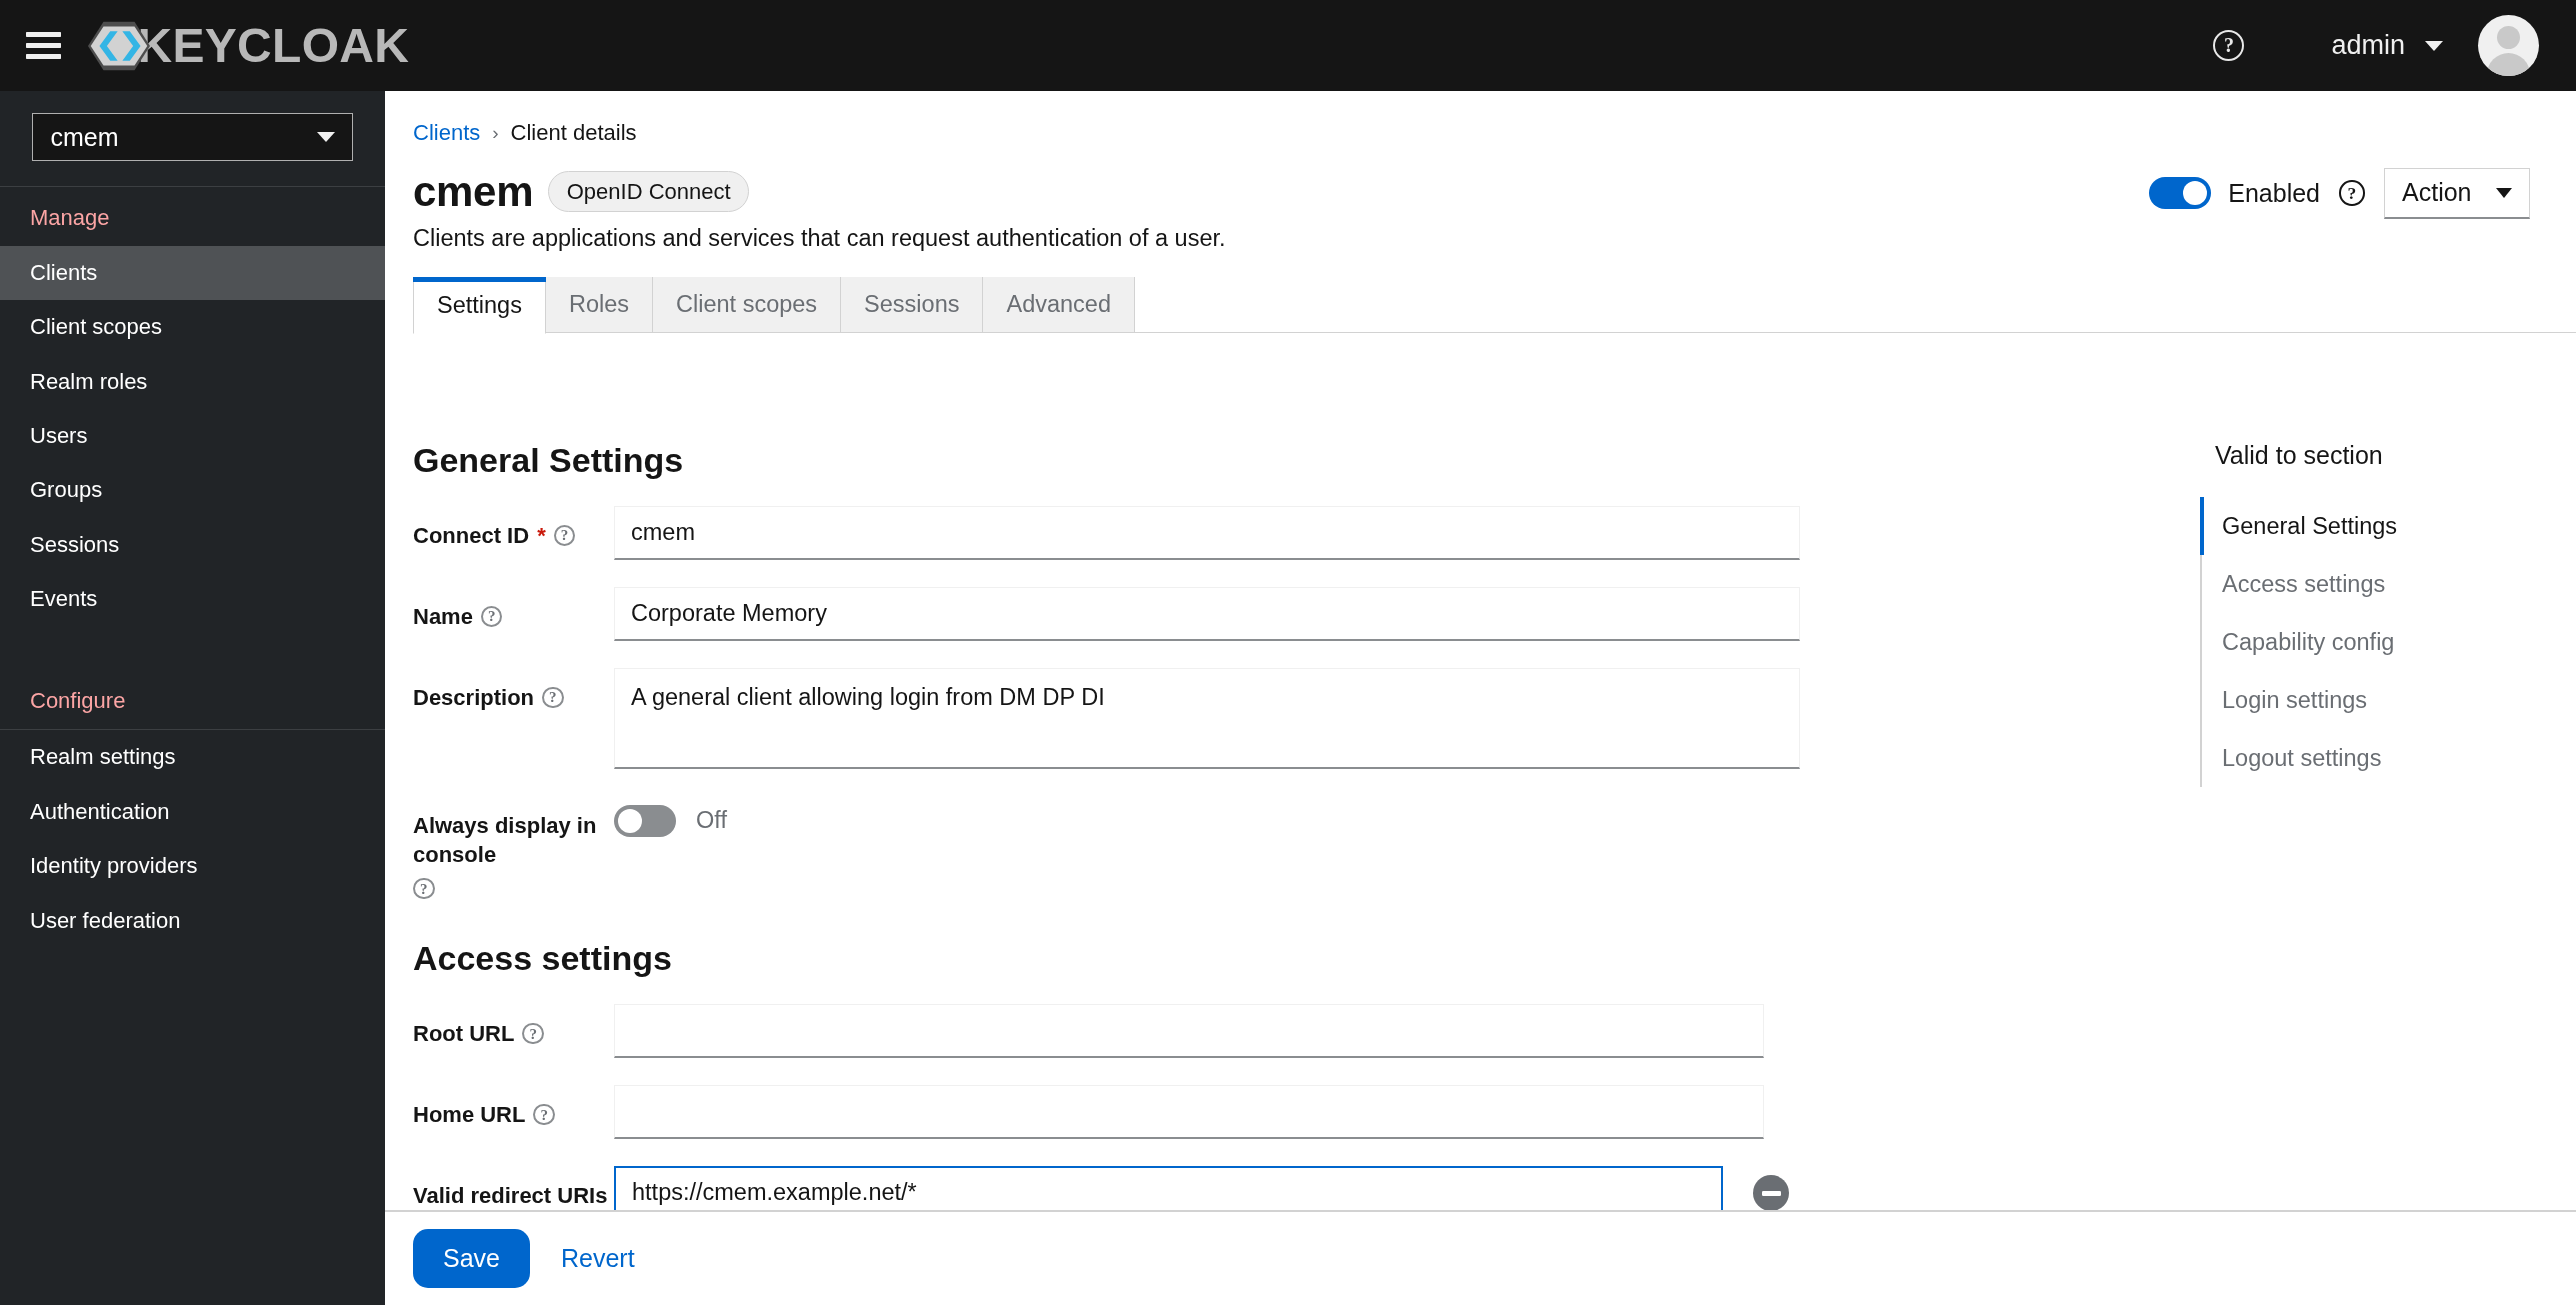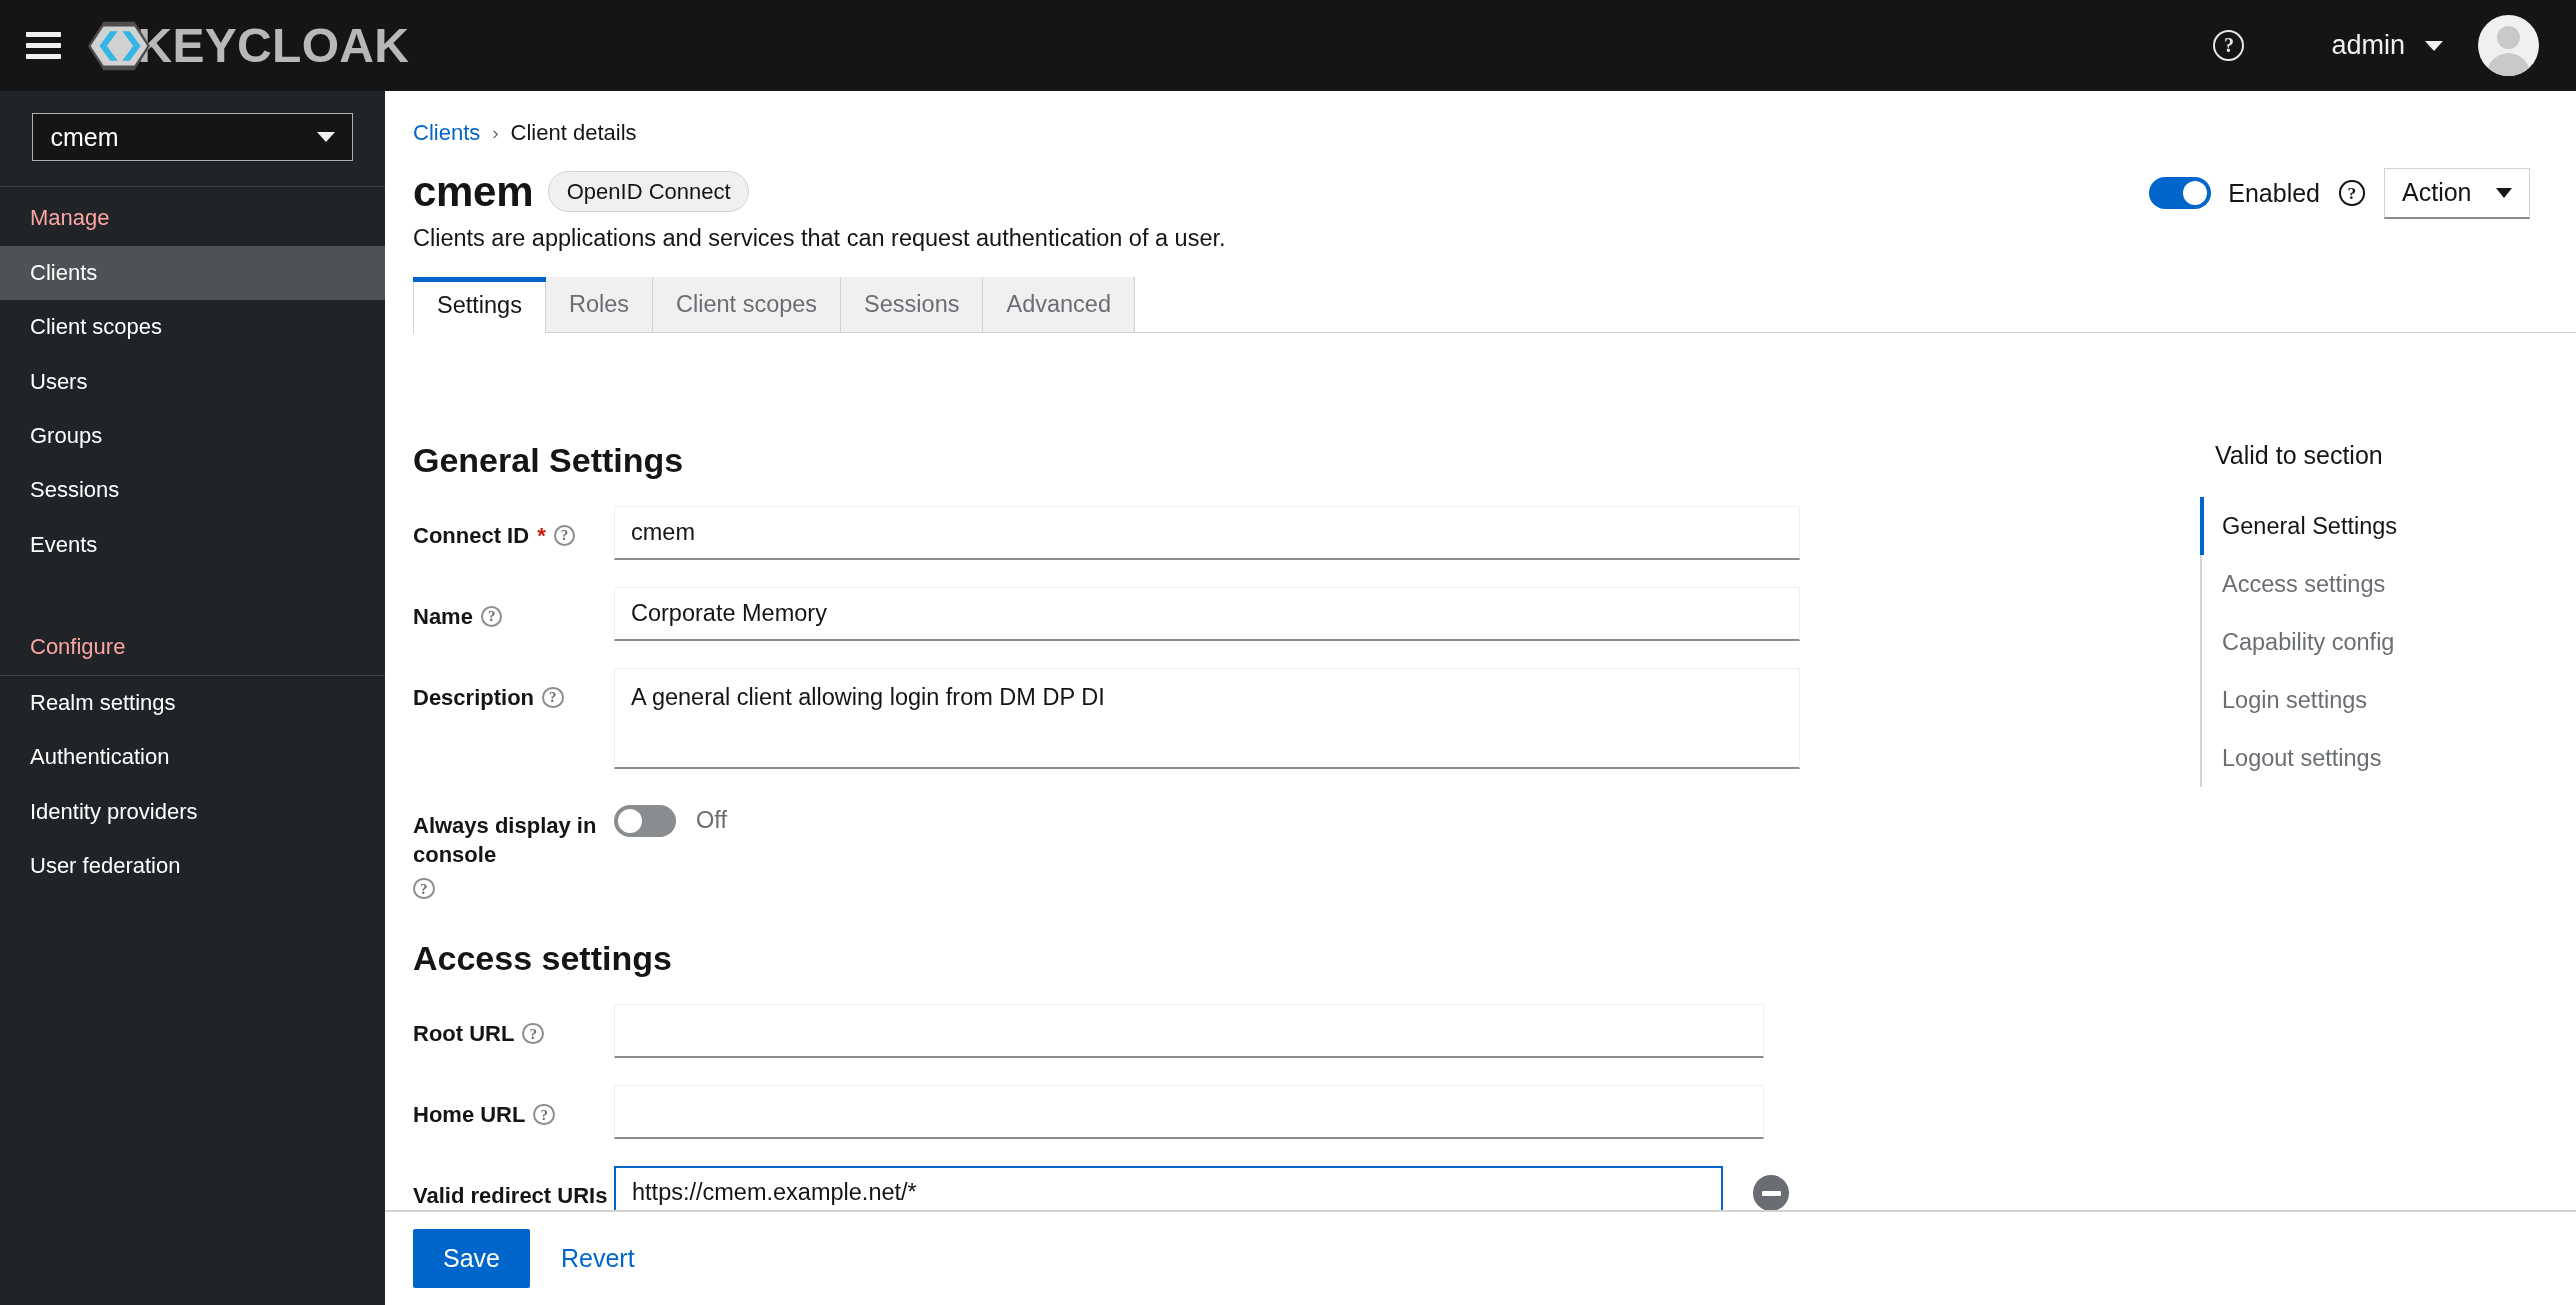--- a/index.html
+++ b/index.html
@@ -247,21 +247,21 @@
   }
 
   
   #footer-bar {
     position: absolute; left: 385px; bottom: 0; width: 2191px; height: 95px;
     background: #fff; border-top: 2px solid #d2d2d2;
     display: flex; align-items: center; padding-left: 28px; gap: 31px;
   }
   #save-button {
     background: #0066cc; color: #fff; border: none;
-    font-size: 25px; padding: 15px 30px; border-radius: 2px; cursor: pointer;
+    font-size: 25px; padding: 15px 30px; border-radius: 15px; cursor: pointer;
     font-family: "Liberation Sans", sans-serif;
   }
   #revert-button {
     background: none; border: none; color: #0066cc; font-size: 25px;
     cursor: pointer; font-family: "Liberation Sans", sans-serif;
   }
 </style>
 </head>
 <body>
 
@@ -297,20 +297,21 @@
     <div id="realm-select">
       <span id="realm-select-value">cmem</span>
       <span class="caret-down"></span>
     </div>
   </div>
   <div id="sidebar-divider"></div>
 
   <div class="nav-group-title">Manage</div>
   <div class="nav-item active">Clients</div>
   <div class="nav-item">Client scopes</div>
+  <div class="nav-item">Realm roles</div>
   <div class="nav-item">Users</div>
   <div class="nav-item">Groups</div>
   <div class="nav-item">Sessions</div>
   <div class="nav-item">Events</div>
 
   <div class="nav-spacer"></div>
   <div class="nav-group-title">Configure</div>
   <div id="sidebar-divider2" style="height:1.3px;background:#3c3f42;"></div>
   <div class="nav-item">Realm settings</div>
   <div class="nav-item">Authentication</div>

